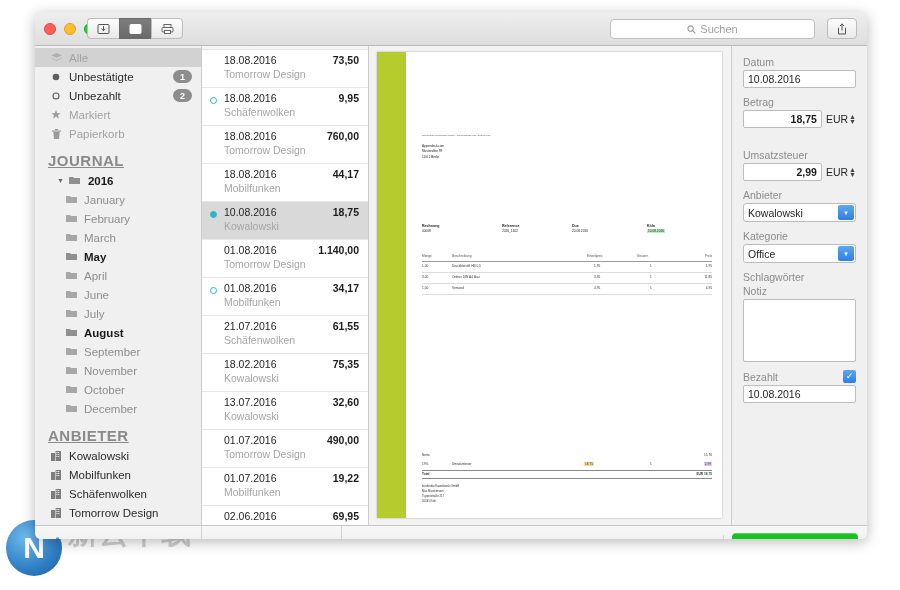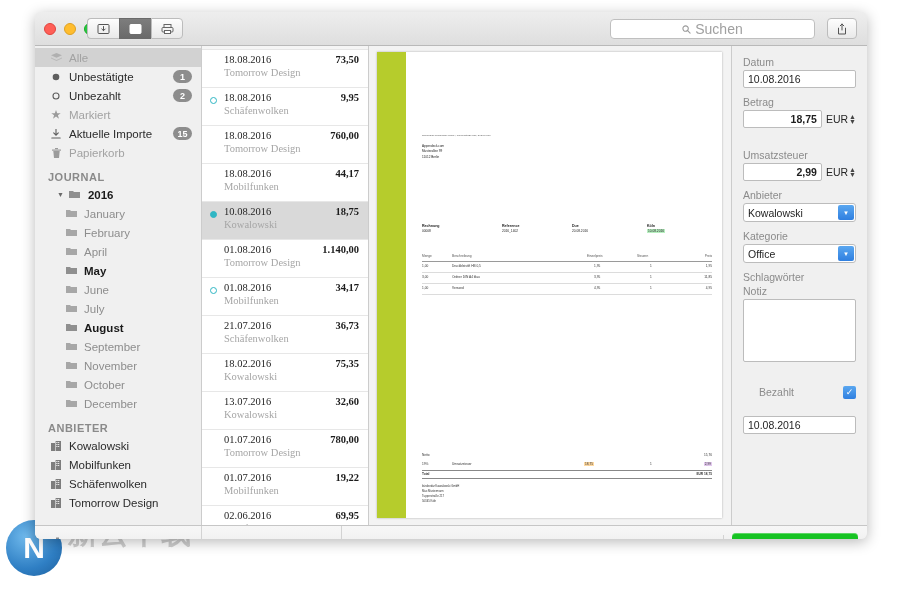--- a/index.html
+++ b/index.html
@@ -89,21 +89,21 @@
 
   .searchbox {
     position: absolute; right: 52px; top: 7px;
     width: 205px; height: 20px;
     background: #ffffff;
     border: 1px solid #bfbfbf;
     border-radius: 4px;
     display: flex; align-items: center; justify-content: center;
     gap: 4px;
   }
-  .searchbox .ph { font-size: 14px; color: #a0a0a0; }
+  .searchbox .ph { font-size: 11px; color: #a0a0a0; }
   .sharebtn {
     position: absolute; right: 10px; top: 6px;
     width: 30px; height: 21px;
     background: linear-gradient(to bottom,#fdfdfd,#e9e9e9);
     border: 1px solid #bcbcbc; border-radius: 4px;
     display: flex; align-items: center; justify-content: center;
   }
 
   
   .content {
@@ -140,43 +140,43 @@
   .badge {
     background: #8d8d8d; color: #ffffff;
     font-size: 9px; font-weight: bold;
     border-radius: 8px;
     min-width: 19px; height: 13px;
     display: flex; align-items: center; justify-content: center;
     margin-right: 9px;
     padding: 0 4px;
   }
   .sb-head {
-    font-size: 11px; font-weight: bold; letter-spacing: .5px;
+    font-size: 15px; font-weight: bold; letter-spacing: .5px;
     color: #8a8a8a; padding: 9px 0 2px 13px;
     text-transform: uppercase;
+    text-decoration: underline;
   }
   .sb-row.indent1 { padding-left: 22px; }
   .sb-row.indent2 { padding-left: 28px; }
   .tri { font-size: 7px; color: #6a6a6a; margin-right: 3px; }
 
   
   .listcol {
     width: 167px;
     background: #ffffff;
     border-right: 1px solid #cccccc;
     overflow: hidden;
     position: relative;
   }
   .listcol .topstrip { height: 4px; background:#f5f5f5; border-bottom:1px solid #e6e6e6;}
   .tx {
     height: 38px;
     border-bottom: 1px solid #e7e7e7;
     position: relative;
     padding: 4px 10px 0 22px;
-    font-family: Liberation Serif, serif;
   }
   .tx.selected { background: #d9d9d9; }
   .tx .date { font-size: 10.5px; color: #252525; }
   .tx .amt {
     position: absolute; right: 9px; top: 4px;
     font-size: 10.5px; font-weight: bold; color: #1c1c1c;
   }
   .tx .vend { font-size: 10.5px; color: #a6a6a6; margin-top: 2px; }
   .statusdot {
     position: absolute; left: 8px; top: 9px;
@@ -403,29 +403,20 @@
 
         <div class="sb-row dim">
           <span class="sb-ico">
             <svg width="10" height="10" viewBox="0 0 10 10" fill="#9b9b9b">
                 <path d="M5 0l1.2 3.2H9.7L6.9 5.3 8 8.7 5 6.6 2 8.7l1.1-3.4L.3 3.2h3.5z"></path>
               </svg>
           </span>
           <span class="sb-label">Markiert</span>
         </div>
 
-        <div class="sb-row">
-          <span class="sb-ico">
-            <svg width="10" height="10" viewBox="0 0 10 10" stroke="#5e5e5e" stroke-width="1.1" fill="none" stroke-linecap="round">
-              <path d="M5 0v6M2.7 3.8L5 6.1l2.3-2.3M.8 9h8.4"></path>
-            </svg>
-          </span>
-          <span class="sb-label">Aktuelle Importe</span>
-          <span class="badge">15</span>
-        </div>
 
         <div class="sb-row dim">
           <span class="sb-ico">
             <svg width="9" height="10" viewBox="0 0 9 10" fill="#9b9b9b">
               <rect x="0" y="1.5" width="9" height="1.2"></rect>
                 <rect x="3" y="0" width="3" height="1.2"></rect>
               <path d="M1.3 3h6.4l-.7 7H2z"></path>
             </svg>
           </span>
           <span class="sb-label">Papierkorb</span>
@@ -457,29 +448,37 @@
               </svg>
             </span>
             <span class="sb-label" style="color:#8d8d8d">February</span>
           </div>
         <div class="sb-row indent2">
             <span class="sb-ico">
               <svg width="11" height="9" viewBox="0 0 11 9" fill="#a7a7a7">
                 <path d="M0 1h4l1 1h6v6H0z"></path>
               </svg>
             </span>
+            <span class="sb-label" style="color:#8d8d8d">March</span>
+          </div>
+        <div class="sb-row indent2">
+            <span class="sb-ico">
+              <svg width="11" height="9" viewBox="0 0 11 9" fill="#8f8f8f">
+                <path d="M0 1h4l1 1h6v6H0z"></path>
+              </svg>
+            </span>
+            <span class="sb-label bold">May</span>
+          </div>
+        <div class="sb-row indent2">
+            <span class="sb-ico">
+              <svg width="11" height="9" viewBox="0 0 11 9" fill="#a7a7a7">
+                <path d="M0 1h4l1 1h6v6H0z"></path>
+              </svg>
+            </span>
             <span class="sb-label" style="color:#8d8d8d">April</span>
-          </div>
-        <div class="sb-row indent2">
-            <span class="sb-ico">
-              <svg width="11" height="9" viewBox="0 0 11 9" fill="#8f8f8f">
-                <path d="M0 1h4l1 1h6v6H0z"></path>
-              </svg>
-            </span>
-            <span class="sb-label bold">May</span>
           </div>
         <div class="sb-row indent2">
             <span class="sb-ico">
               <svg width="11" height="9" viewBox="0 0 11 9" fill="#a7a7a7">
                 <path d="M0 1h4l1 1h6v6H0z"></path>
               </svg>
             </span>
             <span class="sb-label" style="color:#8d8d8d">June</span>
           </div>
         <div class="sb-row indent2">
@@ -638,39 +637,39 @@
 
         <div class="tx">
           <span class="statusdot"></span>
           <div class="date">01.08.2016</div>
           <div class="amt">34,17</div>
           <div class="vend">Mobilfunken</div>
         </div>
 
         <div class="tx">
           <div class="date">21.07.2016</div>
-          <div class="amt">36,73</div>
+          <div class="amt">61,55</div>
           <div class="vend">Schäfenwolken</div>
         </div>
 
         <div class="tx">
           <div class="date">18.02.2016</div>
           <div class="amt">75,35</div>
           <div class="vend">Kowalowski</div>
         </div>
 
         <div class="tx">
           <div class="date">13.07.2016</div>
           <div class="amt">32,60</div>
           <div class="vend">Kowalowski</div>
         </div>
 
         <div class="tx">
           <div class="date">01.07.2016</div>
-          <div class="amt">780,00</div>
+          <div class="amt">490,00</div>
           <div class="vend">Tomorrow Design</div>
         </div>
 
         <div class="tx">
           <div class="date">01.07.2016</div>
           <div class="amt">19,22</div>
           <div class="vend">Mobilfunken</div>
         </div>
 
         <div class="tx">
@@ -806,21 +805,21 @@
           <span>Office</span>
           <span class="selarrow">▾</span>
         </div>
 
         <div class="ins-label">Schlagwörter</div>
 
         <div class="ins-label">Notiz</div>
         <div class="notebox"></div>
 
         <div class="ins-head-row">
-          <span class="ins-label" style="margin:16px">Bezahlt</span>
+          <span class="ins-label" style="margin:0">Bezahlt</span>
           <span class="chk">✓</span>
         </div>
         <div class="ins-field">10.08.2016</div>
       </div>
     </div>
 
     <div class="bottombar">
       <div style="width:167px;height:100%;border-right:1px solid #d3d3d3;display:flex;align-items:center;padding-left:12px;">
         <span>
           <svg width="13" height="11" viewBox="0 0 13 11" fill="#8d8d8d">

